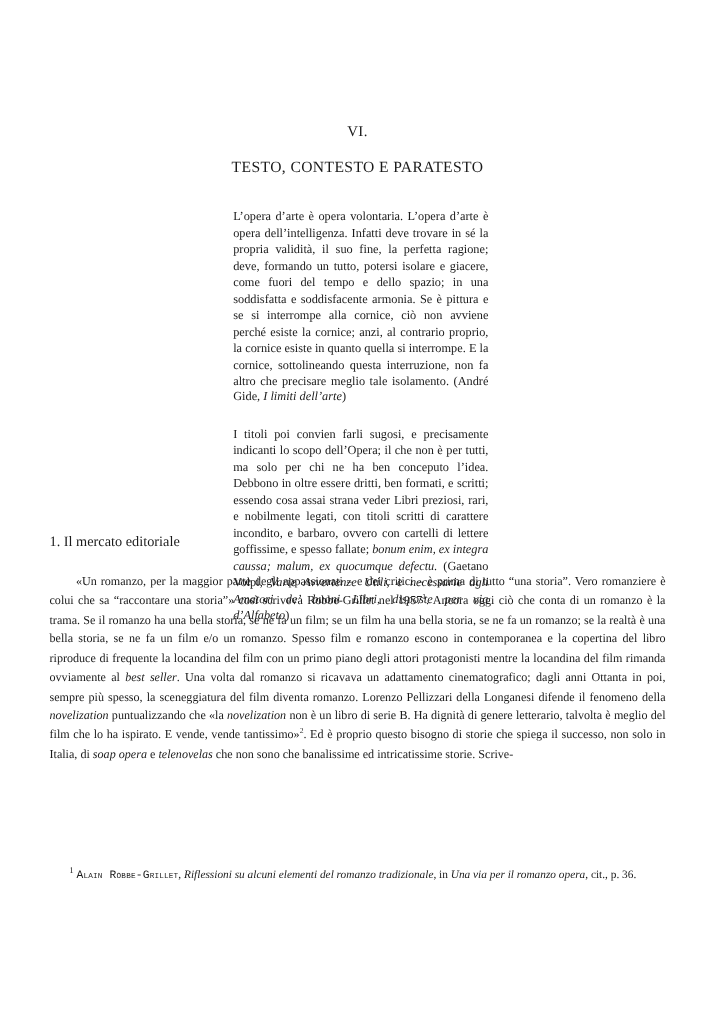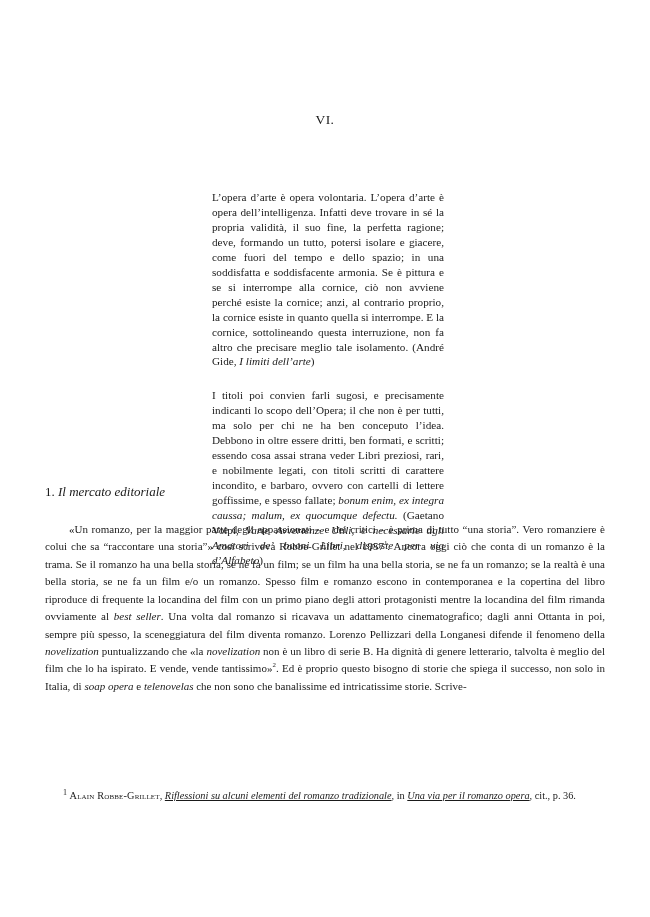--- a/index.html
+++ b/index.html
@@ -58,21 +58,21 @@
   .epigraph:last-child { margin-bottom: 11px; }
   .epigraph i { }
   
   .section-head {
     position: absolute;
     left: 45px;
     top: 484px;
     font-size: 13px;
     line-height: 1.2;
   }
-  .section-head .sec-title { font-style: italic; }
+  .section-head .sec-title { }
   
   .body-text {
     position: absolute;
     left: 45px;
     top: 521px;
     width: 560px;
     font-size: 11px;
     line-height: 1.585;
     text-align: justify;
     text-justify: inter-word;
@@ -96,38 +96,40 @@
     width: 560px;
     font-size: 10.3px;
     line-height: 1.44;
     text-align: justify;
     text-justify: inter-word;
   }
   .footnotes p {
     margin: 0;
     text-indent: 18px;
   }
-  .footnotes i { font-style: italic; text-decoration: underline; }
+  .footnotes i { font-style: italic; }
   .sc {
     font-variant: small-caps;
     letter-spacing: 0.15px;
+    font-family: Liberation Mono, monospace;
   }
   .fn-marker {
     font-size: 0.78em;
     vertical-align: super;
     line-height: 0;
   }
 </style>
 </head>
 <body>
 
 <div id="page">
 
   <div class="chapter-head">
     <div class="chapter-number">VI.</div>
+    <div class="chapter-title">TESTO, CONTESTO E PARATESTO</div>
   </div>
 
   <div class="epigraphs">
 
     <p class="epigraph"><span>L’opera d’arte è opera volontaria. L’opera d’arte è opera dell’intelligenza. Infatti deve trovare in sé la propria validità, il suo fine, la perfetta ragione; deve, formando un tutto, potersi isolare e giacere, come fuori del tempo e dello spazio; in una soddisfatta e soddisfacente armonia. Se è pittura e se si interrompe alla cornice, ciò non avviene perché esiste la cornice; anzi, al contrario proprio, la cornice esiste in quanto quella si interrompe. E la cornice, sottolineando questa interruzione, non fa altro che precisare meglio tale isolamento. (André Gide, </span><i>I limiti dell’arte</i><span>)</span></p>
 
     <p class="epigraph"><span>I titoli poi convien farli sugosi, e precisamente indicanti lo scopo dell’Opera; il che non è per tutti, ma solo per chi ne ha ben conceputo l’idea. Debbono in oltre essere dritti, ben formati, e scritti; essendo cosa assai strana veder Libri preziosi, rari, e nobilmente legati, con titoli scritti di carattere incondito, e barbaro, ovvero con cartelli di lettere goffissime, e spesso fallate; </span><i>bonum enim, ex integra caussa; malum, ex quocumque defectu.</i><span> (Gaetano Volpi, </span><i>Varie Avvertenze Utili, e necessarie agli Amatori de’ buoni Libri, disposte per via d’Alfabeto</i><span>)</span></p>
 
   </div>
 

